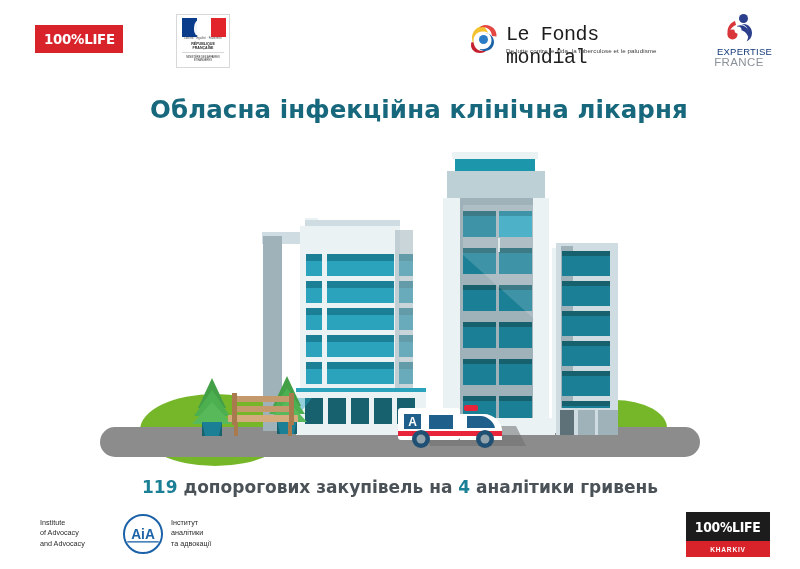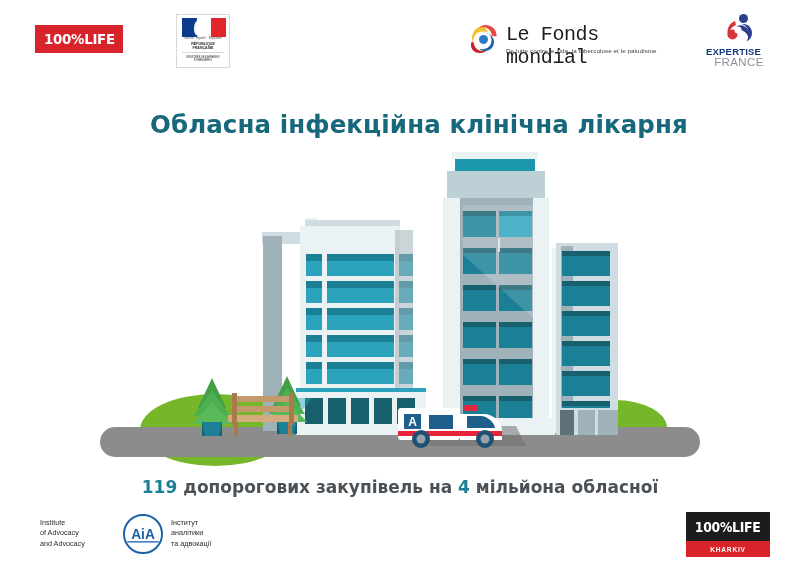--- a/index.html
+++ b/index.html
@@ -149,36 +149,35 @@
     position: absolute;
     left: 706px; top: 12px;
     width: 66px; height: 58px;
   }
   .logo-ef .mark {
     position: absolute; left: 16px; top: 0;
     width: 34px; height: 32px;
   }
   .logo-ef .t1 {
     position: absolute; left: 0; right: 0; top: 34px;
-    text-align: left;
-    font-size: 9.5px; font-weight: bold; color: #13387a;
+    text-align: right;
+    font-size: 9.5px; font-weight: normal; color: #13387a;
     letter-spacing: 0.2px;
   }
   .logo-ef .t2 {
     position: absolute; left: 0; right: 0; top: 44px;
     text-align: center;
     font-size: 11.5px; color: #8b9199; letter-spacing: 0.4px;
   }
 
   
   .title-block {
     position: absolute;
     left: 150px; top: 96px;
     width: 540px;
-    margin-top: 15px;
   }
   .title-main {
     font-size: 24.5px;
     font-weight: bold;
     color: #17687c;
     letter-spacing: 0.1px;
     line-height: 1.15;
     font-family: "DejaVu Sans", sans-serif;
   }
   .title-sub {
@@ -475,21 +474,21 @@
     <rect x="429" y="265" width="24" height="14" fill="#1f5f8b"></rect>
     <path d="M467 266 h14 c6 0 13 6 14 12 h-28z" fill="#1f5f8b"></path>
     <circle cx="421" cy="289" r="9" fill="#1f4f73"></circle>
     <circle cx="421" cy="289" r="4.5" fill="#93a3ab"></circle>
     <circle cx="485" cy="289" r="9" fill="#1f4f73"></circle>
     <circle cx="485" cy="289" r="4.5" fill="#93a3ab"></circle>
   </g>
 </svg>
 
 <div class="caption">
-  <span class="num">119</span><span> допорогових закупівель на </span><span class="num">4</span><span> мільйона обласної</span>
+  <span class="num">119</span><span> допорогових закупівель на </span><span class="num">4</span><span> аналітики гривень</span>
 </div>
 
 <div class="footer-aia">
   <div class="en">
     <div>Institute</div>
     <div>of Advocacy</div>
     <div>and Advocacy</div>
   </div>
   <svg class="circle" viewBox="0 0 64 64">
     <circle cx="32" cy="32" r="29" fill="#ffffff" stroke="#1b62a8" stroke-width="3"></circle>

